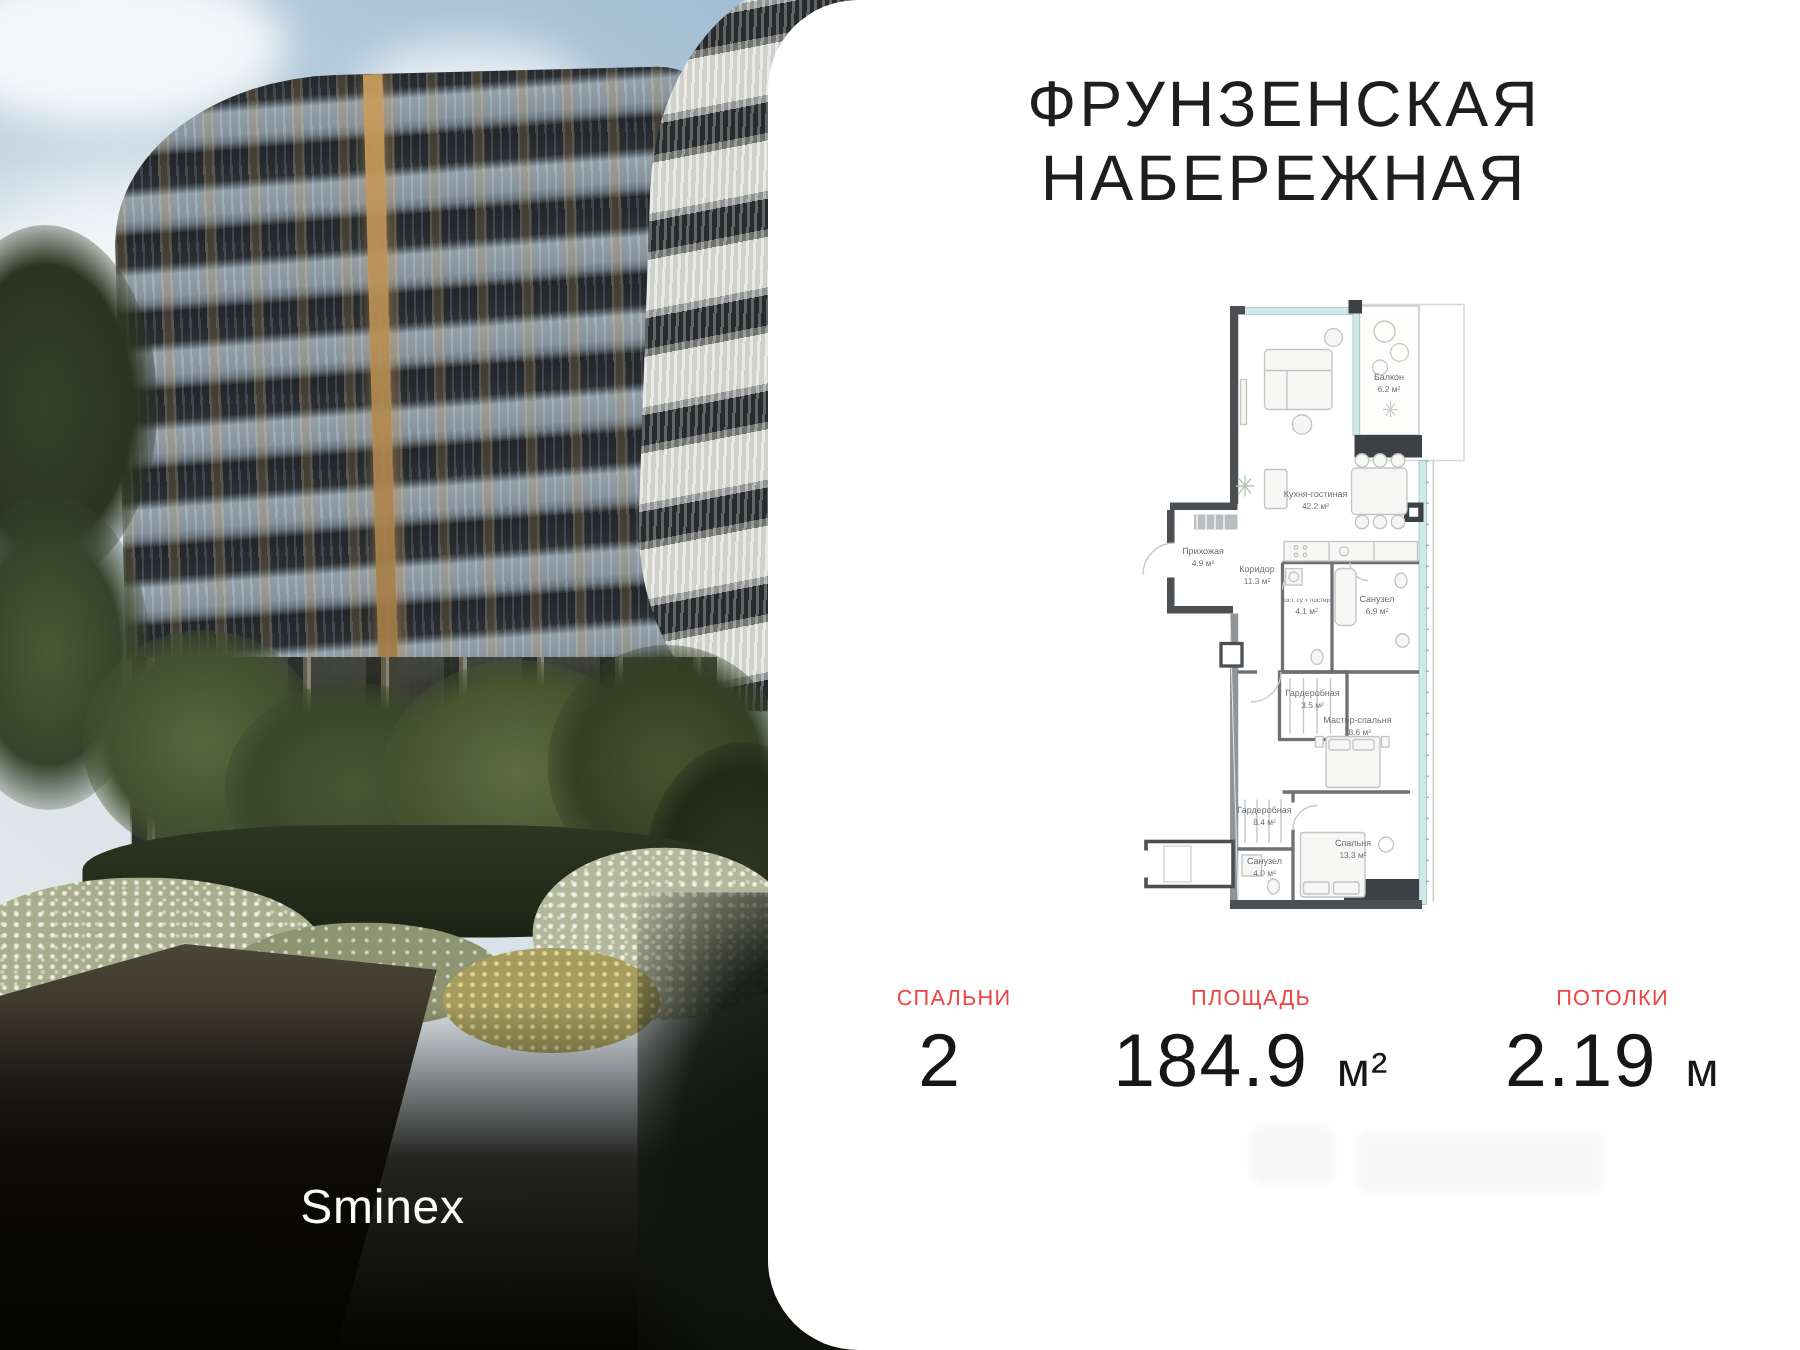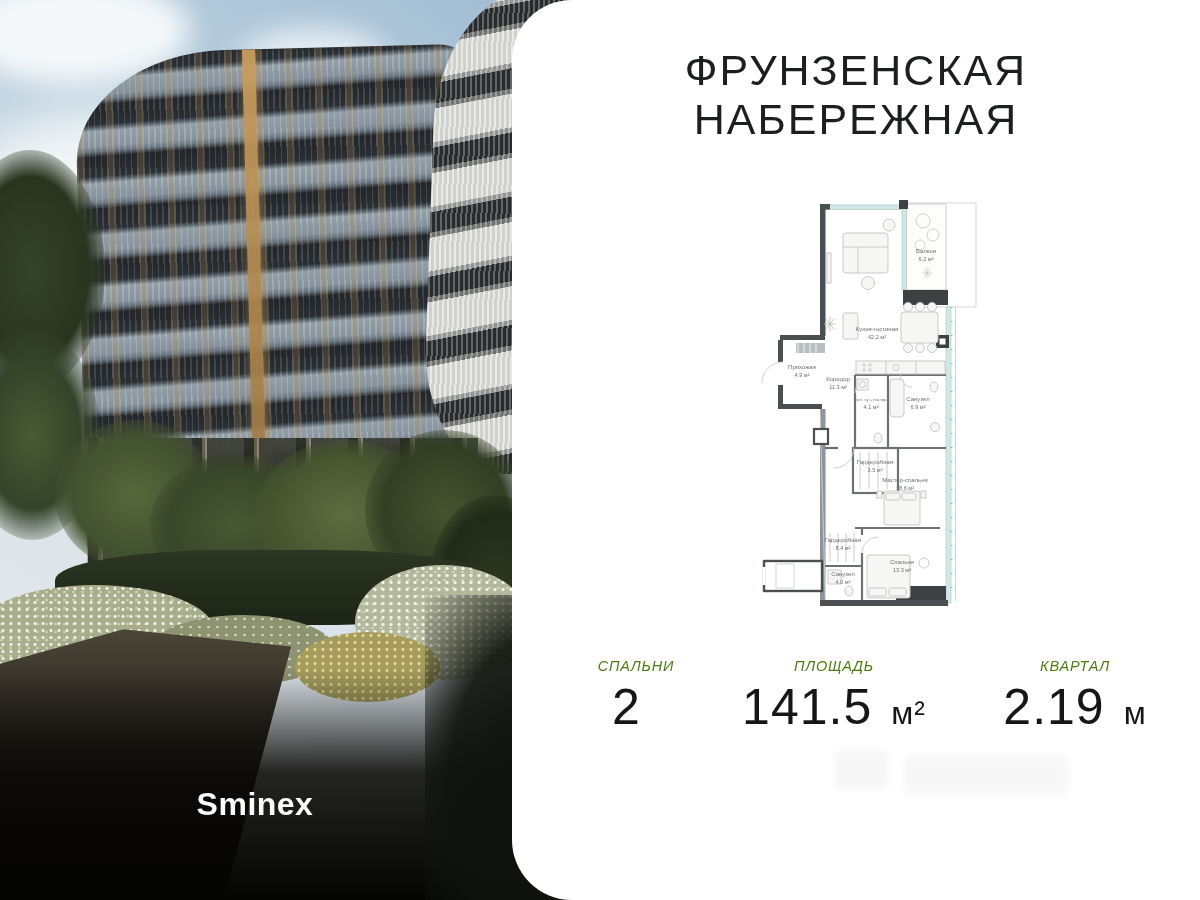--- a/index.html
+++ b/index.html
@@ -66,39 +66,39 @@
 
   .pathway{position:absolute;left:0;top:612px;width:560px;height:288px;
     background:linear-gradient(180deg,#514a3c 0%,#2e2a22 38%,#16130e 70%,#070605 100%);
     clip-path:polygon(0 18%,22% 6%,52% 12%,40% 100%,0 100%);}
   .ground-dark{position:absolute;left:0;top:668px;width:580px;height:232px;
     background:linear-gradient(180deg,rgba(10,9,7,0) 0%,rgba(10,9,7,.88) 45%,#040403 100%);}
   .right-dark{position:absolute;left:425px;top:595px;width:165px;height:305px;
     background:radial-gradient(ellipse at 70% 60%,#10130d 0%,rgba(16,19,13,.92) 55%,rgba(16,19,13,0) 100%);}
 
   .brand{position:absolute;left:255px;top:786px;transform:translateX(-50%);
-    color:#fbfbfa;font-size:32px;letter-spacing:.5px;font-weight:700;}
+    color:#fbfbfa;font-size:32px;letter-spacing:.5px;font-weight:400;}
 
   
   .panel{position:absolute;left:512px;top:0;width:688px;height:900px;background:#ffffff;
          border-radius:60px 0 0 60px;}
   .title{position:absolute;left:0;top:46px;width:100%;text-align:center;
          color:#1d1e20;font-size:43px;line-height:49px;letter-spacing:2px;font-weight:500;}
   .subtitle{position:absolute;left:0;top:150px;width:100%;text-align:center;
          color:#2a2b2d;font-size:20px;letter-spacing:4px;font-weight:400;}
 
   .plan{position:absolute;left:238px;top:195px;width:235px;height:430px;}
   .plan text{font-family:"Liberation Sans",sans-serif;fill:#6b6f72;}
   .rn{font-size:6px;}
   .ra{font-size:5.6px;}
   .rn-small{font-size:4.2px;}
 
   .stat{position:absolute;top:658px;transform:translateX(-50%);text-align:center;white-space:nowrap;}
   .s1{left:124px;} .s2{left:322px;} .s3{left:563px;}
-  .stat-label{font-size:14.5px;letter-spacing:.8px;color:#4d7c0f;font-weight:400;font-style:italic;}
+  .stat-label{font-size:14.5px;letter-spacing:.8px;color:#ef4444;font-weight:400;}
   .stat-value{margin-top:4px;font-size:50px;color:#161616;letter-spacing:1px;font-weight:400;}
   .stat-value .unit{font-size:32px;margin-left:19px;}
 
   .watermark{position:absolute;left:322px;top:742px;width:240px;height:58px;opacity:.06;filter:blur(3px);}
   .wm-a{position:absolute;left:0;top:8px;width:55px;height:40px;border-radius:8px;background:#777;}
   .wm-b{position:absolute;left:70px;top:12px;width:165px;height:42px;border-radius:8px;background:#888;}
 </style>
 </head>
 <body>
 
@@ -313,25 +313,25 @@
 
     <div class="stat s1">
       <div class="stat-label">СПАЛЬНИ</div>
       <div class="stat-value">
         <span>2</span><span class="unit"></span>
       </div>
     </div>
     <div class="stat s2">
       <div class="stat-label">ПЛОЩАДЬ</div>
       <div class="stat-value">
-        <span>141.5</span><span class="unit">м²</span>
+        <span>184.9</span><span class="unit">м²</span>
       </div>
     </div>
     <div class="stat s3">
-      <div class="stat-label">КВАРТАЛ</div>
+      <div class="stat-label">ПОТОЛКИ</div>
       <div class="stat-value">
         <span>2.19</span><span class="unit">м</span>
       </div>
     </div>
 
     <div class="watermark">
       <div class="wm-a"></div>
       <div class="wm-b"></div>
     </div>
   </div>

